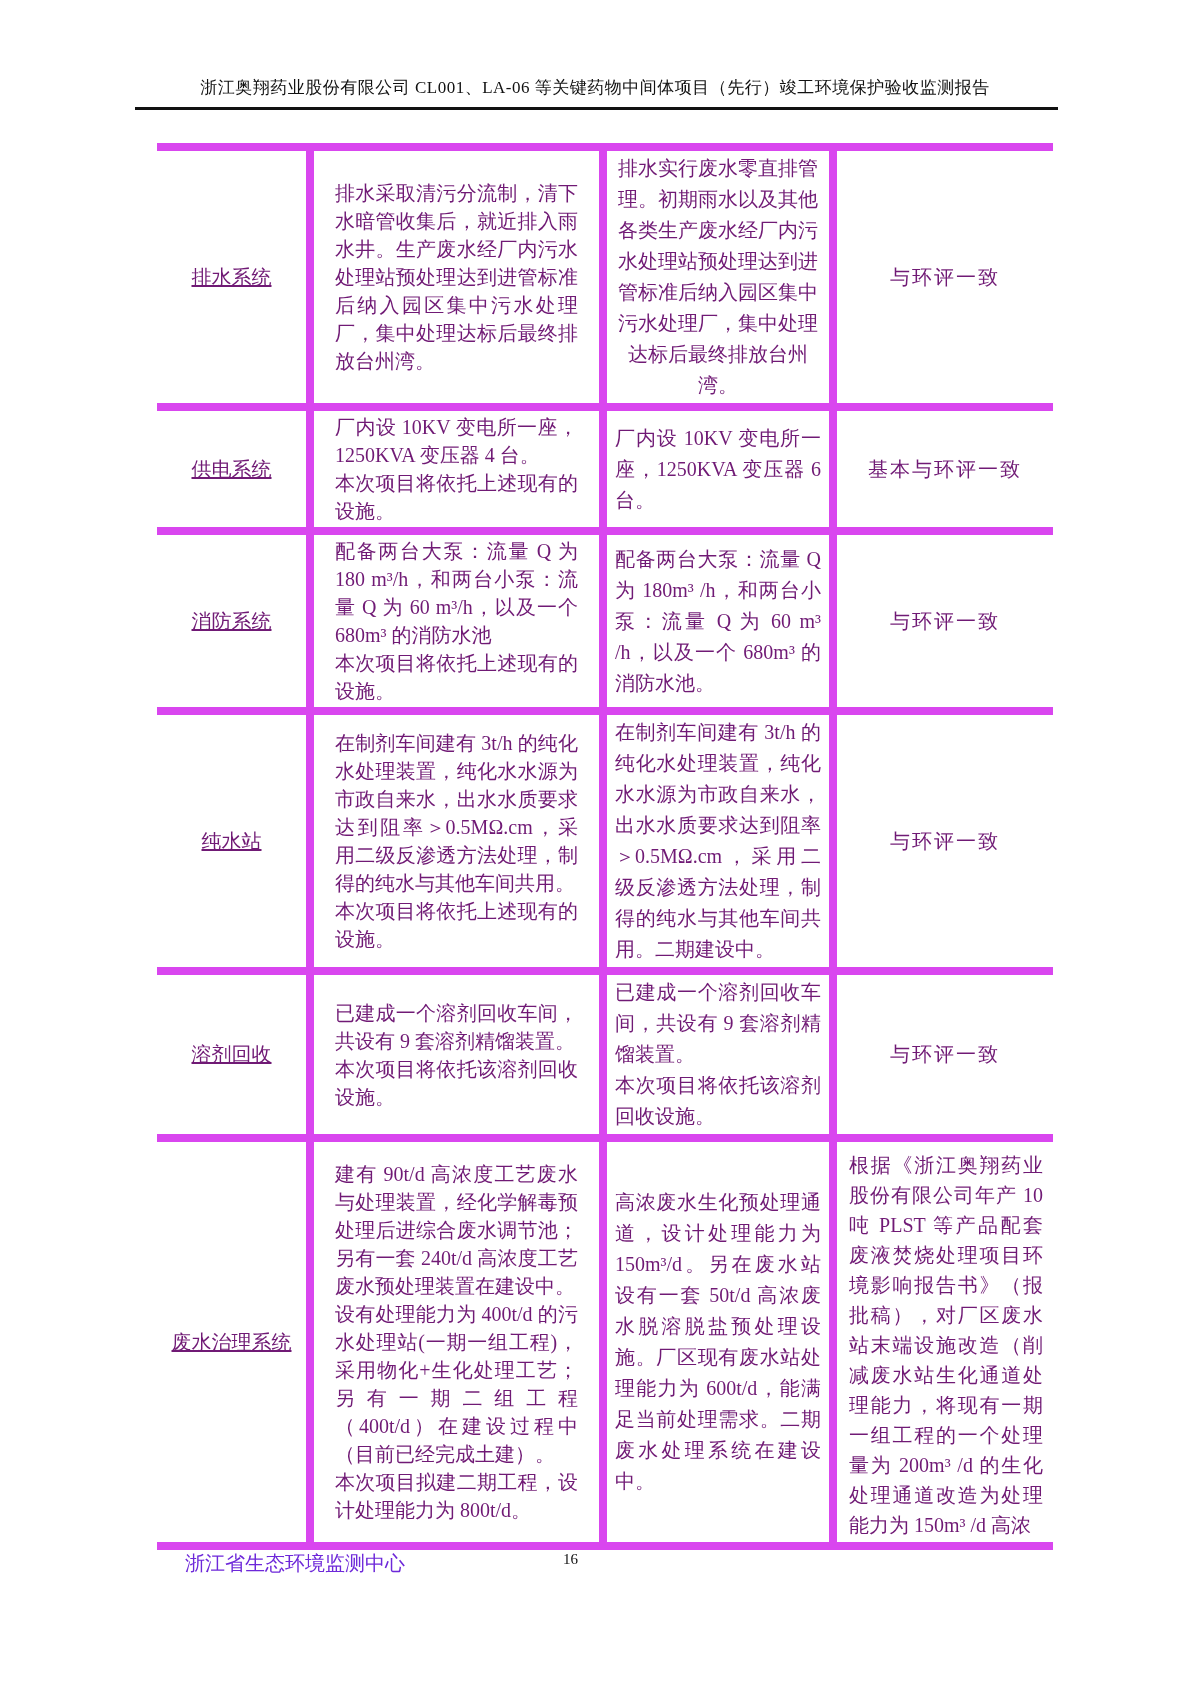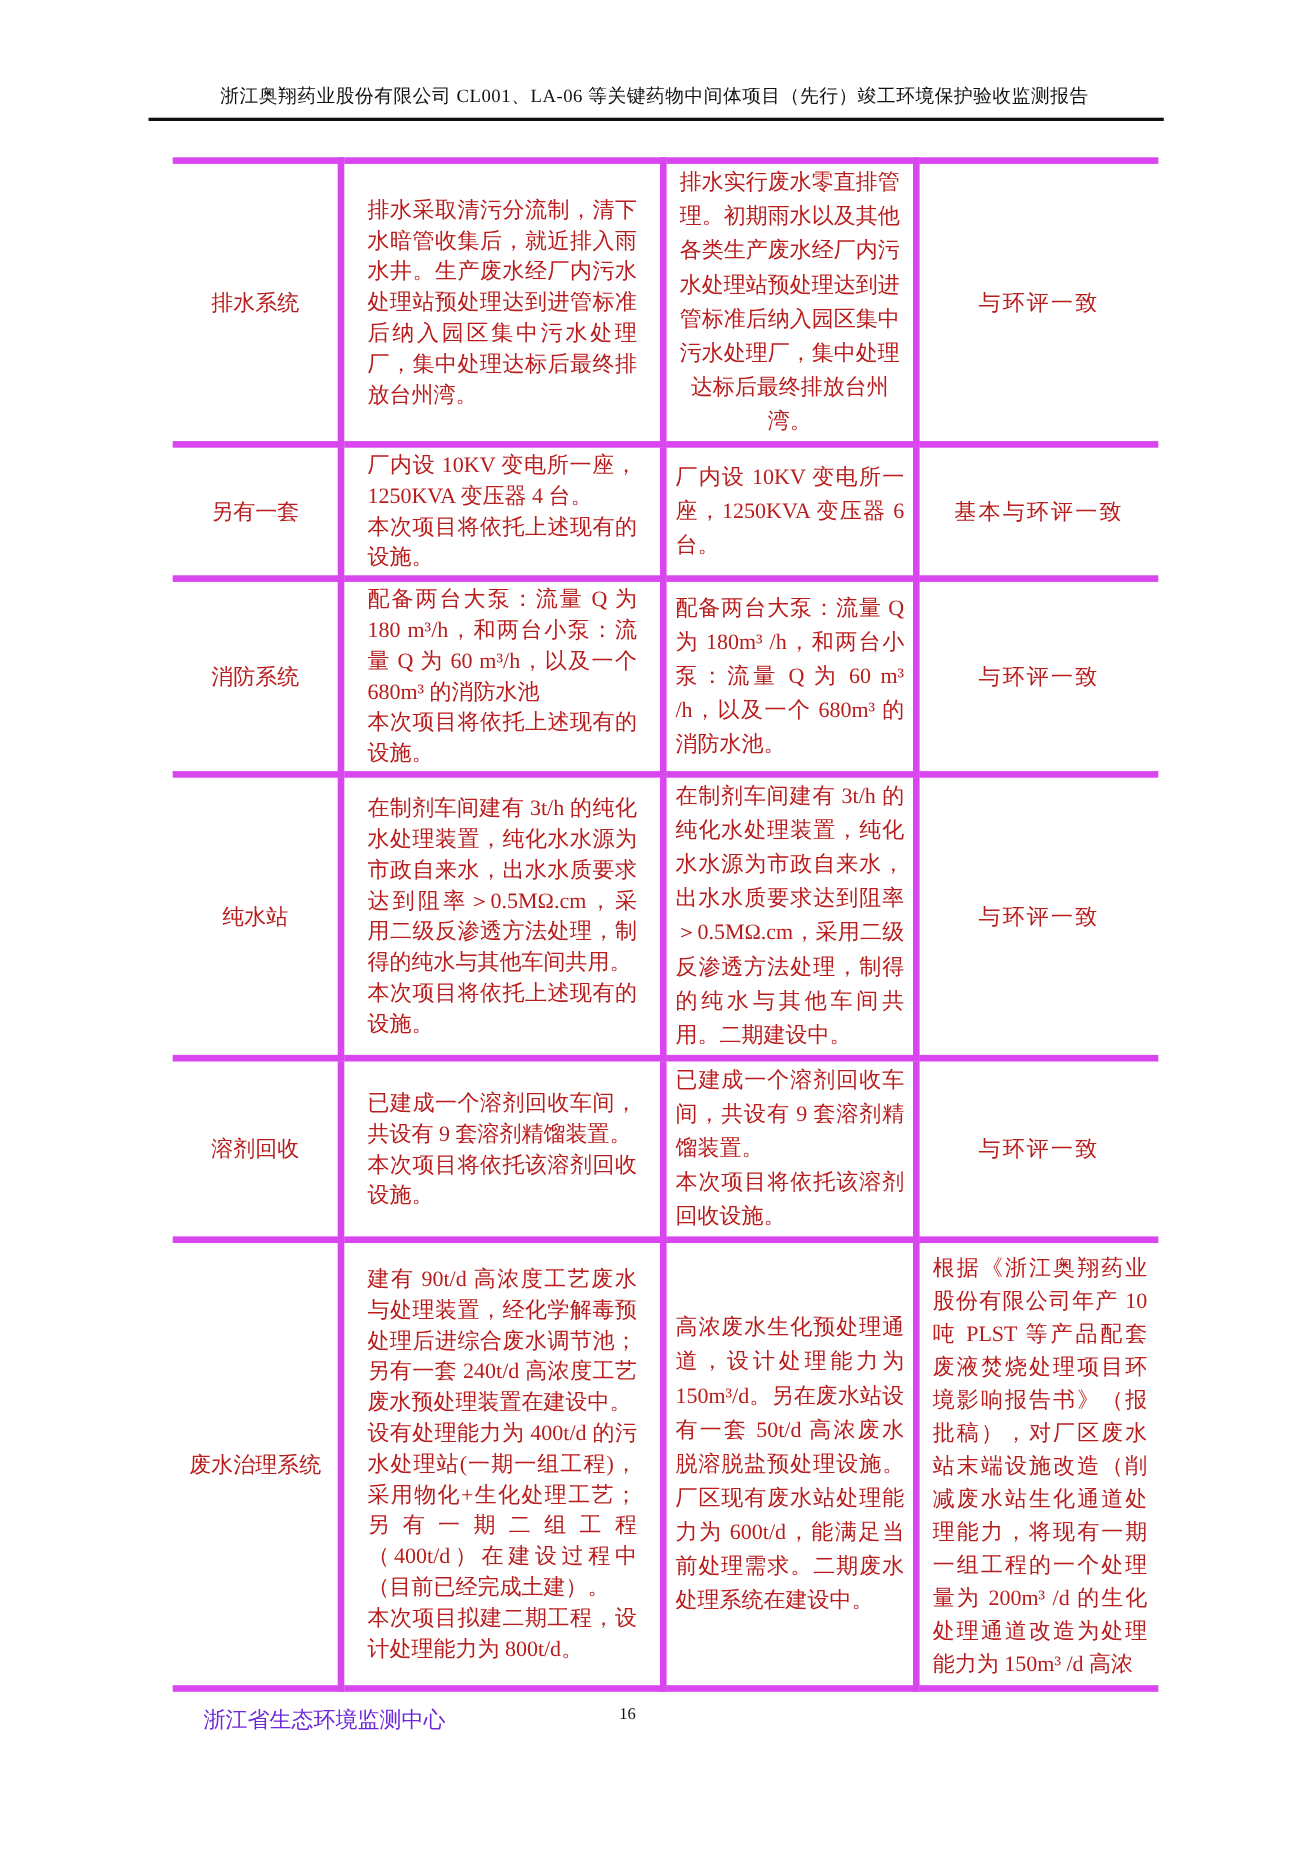--- a/index.html
+++ b/index.html
@@ -24,36 +24,37 @@
   }
   
   table.cmp{
     position:absolute;top:143px;left:157px;
     width:896px;
     border-collapse:collapse;table-layout:fixed;
     border-top:4px solid #000;border-bottom:4px solid #000;
     font-size:20px;
   }
   table.cmp td{
-    border:6px solid #d946ef;
+    border:8px solid #d946ef;
     vertical-align:middle;
-    color:#b91c1c;
+    color:#701a75;
   }
   table.cmp td:first-child{border-left:none;}
   table.cmp td:last-child{border-right:none;}
   tr.r0{height:224px;}
   tr.r1{height:108px;}
   tr.r2{height:163px;}
   tr.r3{height:254px;}
   tr.r4{height:65px;}
   tr.r5{height:143px;}
   tr.r6{height:408px;}
   td.label{
     text-align:center;
     padding:2px 4px;
+    text-decoration:underline;
   }
   td.c2{
     padding:2px 21px;
     line-height:28px;
     text-align:justify;
     white-space:pre-wrap;
   }
   td.c3{
     padding:2px 8px;
     line-height:31px;
@@ -100,21 +101,21 @@
       <col style="width:220px">
     </colgroup>
     <tbody>
       <tr class="r0">
         <td class="label">排水系统</td>
         <td class="c2">排水采取清污分流制，清下水暗管收集后，就近排入雨水井。生产废水经厂内污水处理站预处理达到进管标准后纳入园区集中污水处理厂，集中处理达标后最终排放台州湾。</td>
         <td class="c3 center-text">排水实行废水零直排管理。初期雨水以及其他各类生产废水经厂内污水处理站预处理达到进管标准后纳入园区集中污水处理厂，集中处理达标后最终排放台州湾。</td>
         <td class="c4">与环评一致</td>
       </tr>
       <tr class="r1">
-        <td class="label">另有一套</td>
+        <td class="label">供电系统</td>
         <td class="c2">厂内设 10KV 变电所一座，1250KVA 变压器 4 台。
 本次项目将依托上述现有的设施。</td>
         <td class="c3">厂内设 10KV 变电所一座，1250KVA 变压器 6 台。</td>
         <td class="c4">基本与环评一致</td>
       </tr>
       <tr class="r2">
         <td class="label">消防系统</td>
         <td class="c2">配备两台大泵：流量 Q 为 180 m³/h，和两台小泵：流量 Q 为 60 m³/h，以及一个 680m³ 的消防水池
 本次项目将依托上述现有的设施。</td>
         <td class="c3">配备两台大泵：流量 Q 为 180m³ /h，和两台小泵：流量 Q 为 60 m³ /h，以及一个 680m³ 的消防水池。</td>

